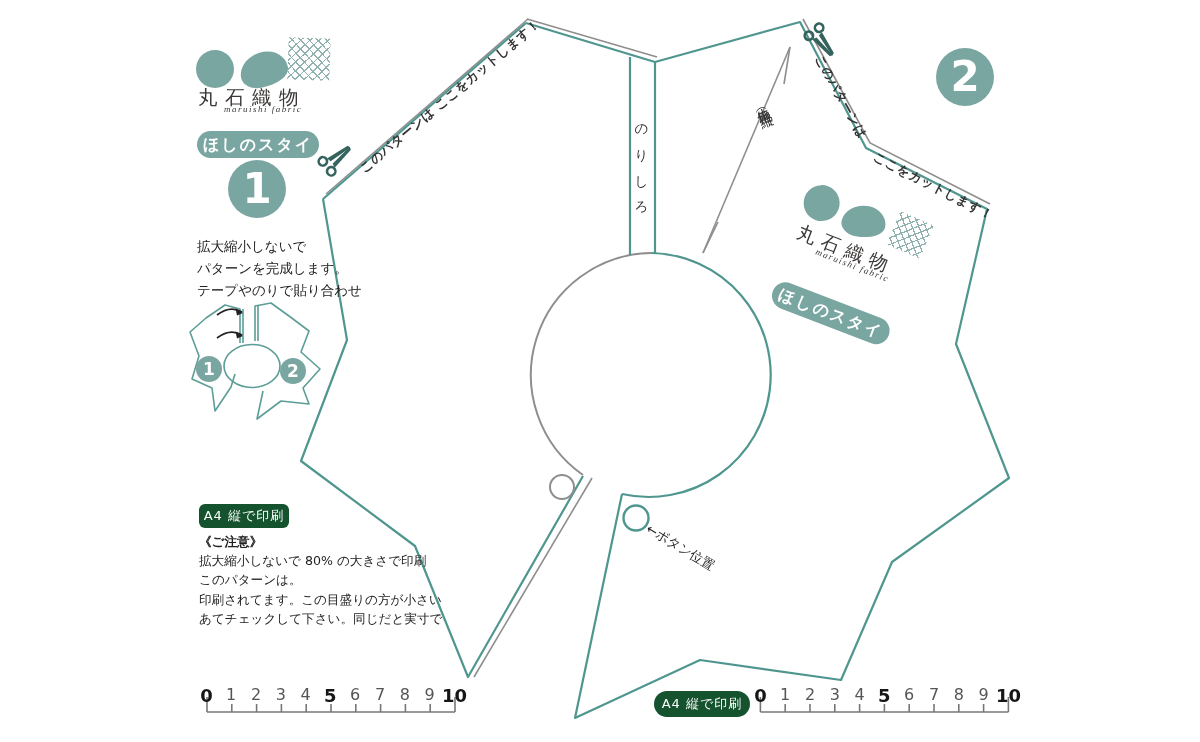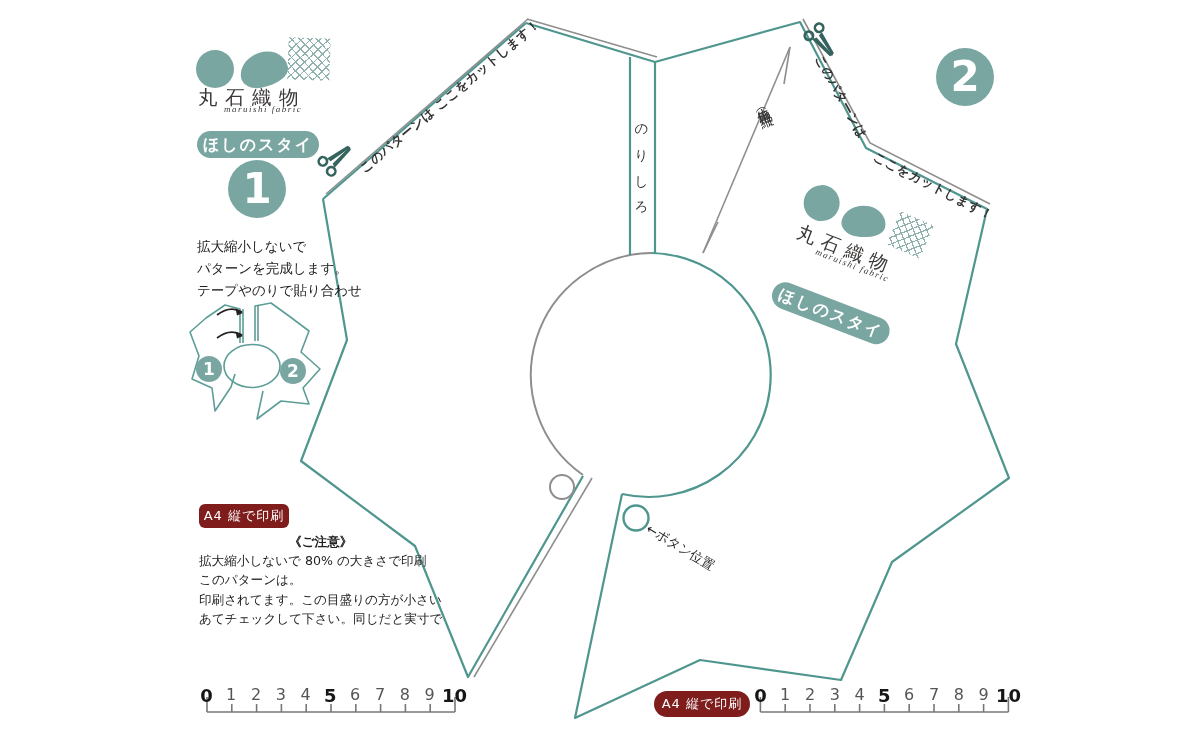--- a/index.html
+++ b/index.html
@@ -14,21 +14,21 @@
   .hatch{width:42px;height:42px;
     background:
       repeating-linear-gradient(45deg,transparent 0 5px,#8FB2AE 5px 6.2px),
       repeating-linear-gradient(-45deg,transparent 0 5px,#8FB2AE 5px 6.2px);
     transform:rotate(2deg);}
   .logo-title{font-size:19.5px;letter-spacing:7.5px;color:#3B3837;font-weight:500;white-space:nowrap;}
   .logo-sub{font-family:"Liberation Serif","DejaVu Serif",serif;font-style:italic;
             font-size:9px;letter-spacing:1.5px;color:#3B3837;white-space:nowrap;}
   .badge-muted{background:#7AA6A2;color:#fff;border-radius:13.5px;text-align:center;
                font-weight:bold;font-size:16px;letter-spacing:2px;line-height:27px;height:27px;}
-  .badge-dark{background:#7f1d1d;color:#fff;text-align:center;font-size:13px;
+  .badge-dark{background:#14532d;color:#fff;text-align:center;font-size:13px;
               letter-spacing:1px;line-height:24px;}
   .num-circle{background:#7AA6A2;color:#fff;border-radius:50%;text-align:center;font-weight:bold;}
   .big-num{width:58px;height:58px;font-size:42px;line-height:58px;}
   .mini-num{width:26px;height:26px;font-size:17px;line-height:26px;}
   .body-text{font-size:13.5px;line-height:22px;color:#222;white-space:nowrap;}
   .notice-line{font-size:12.6px;line-height:19.2px;color:#222;white-space:nowrap;}
   .cut-text{font-size:12.5px;font-weight:bold;letter-spacing:0.5px;color:#333;
             white-space:nowrap;transform-origin:0 50%;}
   .vert-text{writing-mode:vertical-rl;font-size:13.5px;color:#333;white-space:nowrap;}
   .ruler-nums{display:flex;width:273px;}
@@ -146,21 +146,21 @@
     <div class="body-text">拡大縮小しないで</div>
     <div class="body-text">パターンを完成します。</div>
     <div class="body-text">テープやのりで貼り合わせ</div>
   </div>
 
   <div class="num-circle mini-num abs" style="left:196px;top:356px;">1</div>
   <div class="num-circle mini-num abs" style="left:280px;top:358px;">2</div>
 
   <div class="badge-dark abs" style="left:199px;top:504px;width:90px;height:24px;border-radius:6px;">A4 縦で印刷</div>
   <div class="abs" style="left:199px;top:532px;">
-    <div class="notice-line" style="font-weight:bold;text-align:center;">《ご注意》</div>
+    <div class="notice-line" style="font-weight:bold;">《ご注意》</div>
     <div class="notice-line">拡大縮小しないで 80% の大きさで印刷</div>
     <div class="notice-line">このパターンは。</div>
     <div class="notice-line">印刷されてます。この目盛りの方が小さい</div>
     <div class="notice-line">あてチェックして下さい。同じだと実寸で</div>
   </div>
 
   <div class="cut-text abs" style="left:362px;top:162px;transform:rotate(-40deg);">このパターンは ここをカットします！</div>
   <div class="cut-text abs" style="left:818px;top:48px;transform:rotate(61deg);">このパターンは</div>
   <div class="cut-text abs" style="left:874px;top:148px;transform:rotate(27deg);">ここをカットします！</div>
   <div class="vert-text abs" style="left:633px;top:115px;letter-spacing:10px;">のりしろ</div>

